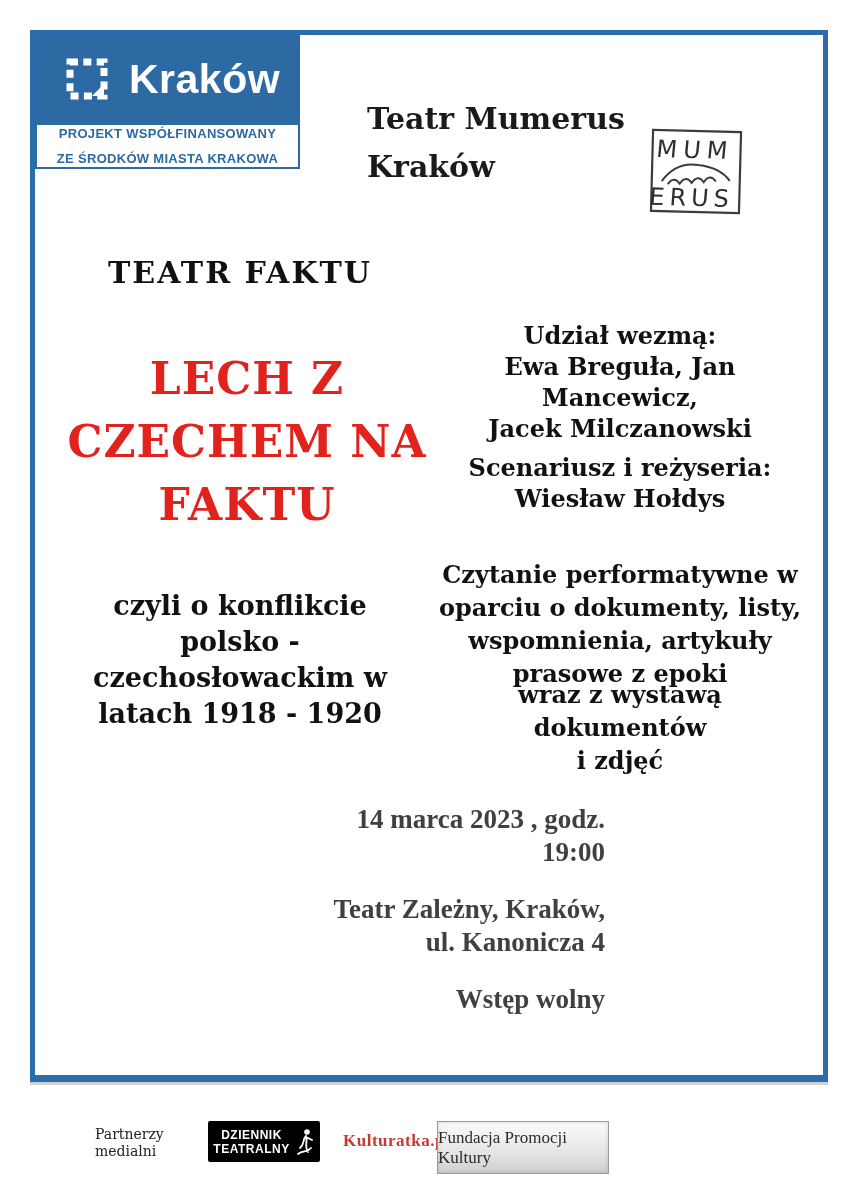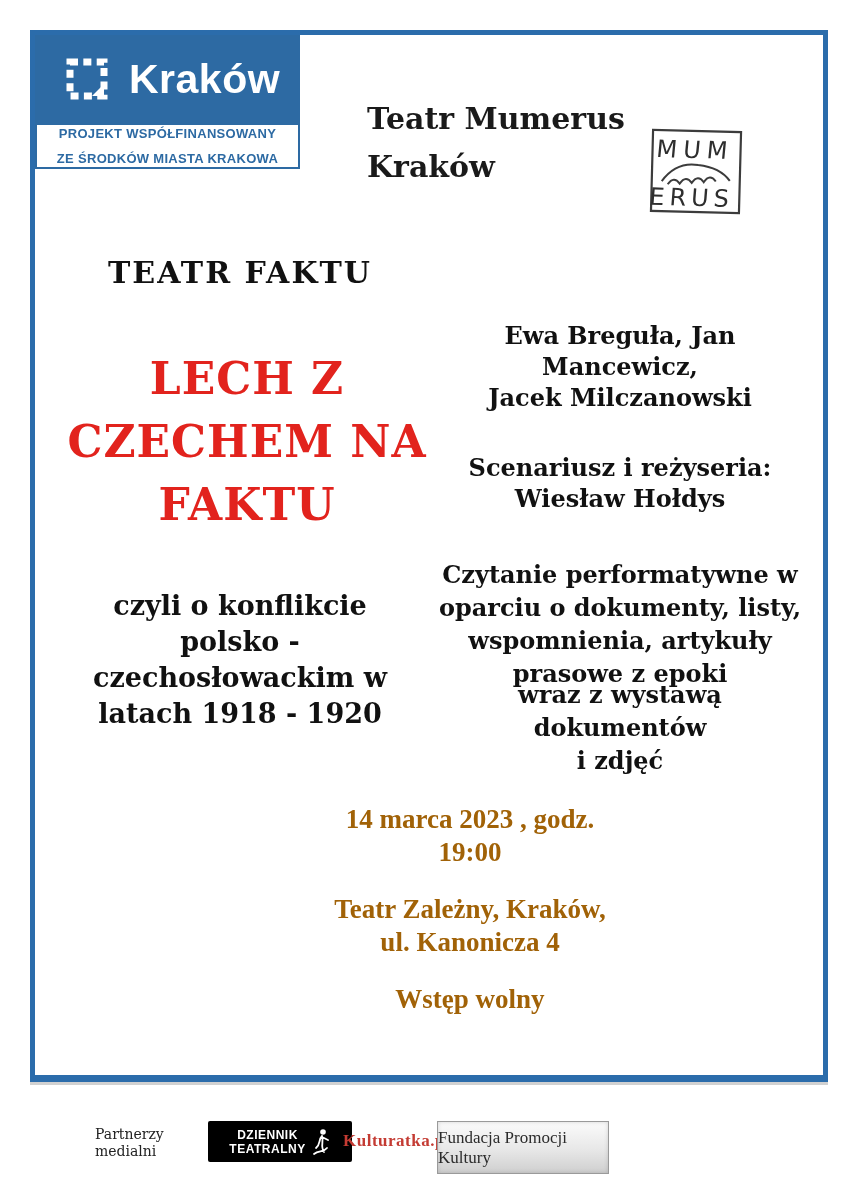--- a/index.html
+++ b/index.html
@@ -68,34 +68,34 @@
   .rightcol{left:400px;top:285px;width:370px;text-align:center;
     font-family:"DejaVu Serif", serif;font-weight:bold;color:#111;}
   .rc-block{position:absolute;left:0;width:370px;}
   .rc-cast{top:0px;font-size:24px;line-height:31px;}
   .rc-dir{top:132px;font-size:24px;line-height:31px;}
   .rc-desc{top:238px;font-size:24px;line-height:33px;}
   .rc-add{top:358px;font-size:24px;line-height:33px;}
 
   
   .details{
-    left:220px;top:768px;width:350px;text-align:center;
+    left:220px;top:768px;width:350px;text-align:right;
     font-family:"Liberation Serif", serif;font-weight:bold;font-size:27px;
-    line-height:33px;color:#a16207;margin-left:40px;
+    line-height:33px;color:#404040;
   }
   .details p{margin:0 0 24px 0;}
   .details p:last-child{margin-bottom:0;}
 
   
   .partners-label{
     left:95px;top:1126px;font-family:"DejaVu Serif", serif;font-weight:normal;
     font-size:14px;line-height:17px;color:#222;
   }
   .dziennik{
-    left:208px;top:1121px;width:144px;height:41px;background:#000000;
+    left:208px;top:1121px;width:112px;height:41px;background:#000000;
     display:flex;align-items:center;justify-content:center;border-radius:2px;
   }
   .dz-text{
     color:#ffffff;font-family:"Liberation Sans", sans-serif;font-weight:bold;
     font-size:12px;line-height:14px;text-align:center;letter-spacing:0.5px;
   }
   .dz-fig{width:22px;height:30px;margin-left:3px;flex:0 0 auto;}
   .kulturatka{
     left:343px;top:1131px;font-family:"Liberation Serif", serif;font-weight:bold;
     font-size:17px;color:#c43b33;letter-spacing:0.5px;
@@ -153,20 +153,21 @@
 
   <div class="abs subtitle">
     <div>czyli o konflikcie</div>
     <div>polsko -</div>
     <div>czechosłowackim w</div>
     <div>latach 1918 - 1920</div>
   </div>
 
   <div class="abs rightcol">
     <div class="rc-block rc-cast">
+      <div>Udział wezmą:</div>
       <div>Ewa Breguła, Jan Mancewicz,</div>
       <div>Jacek Milczanowski</div>
     </div>
     <div class="rc-block rc-dir">
       <div>Scenariusz i reżyseria:</div>
       <div>Wiesław Hołdys</div>
     </div>
     <div class="rc-block rc-desc">
       <div>Czytanie performatywne w</div>
       <div>oparciu o dokumenty, listy,</div>

